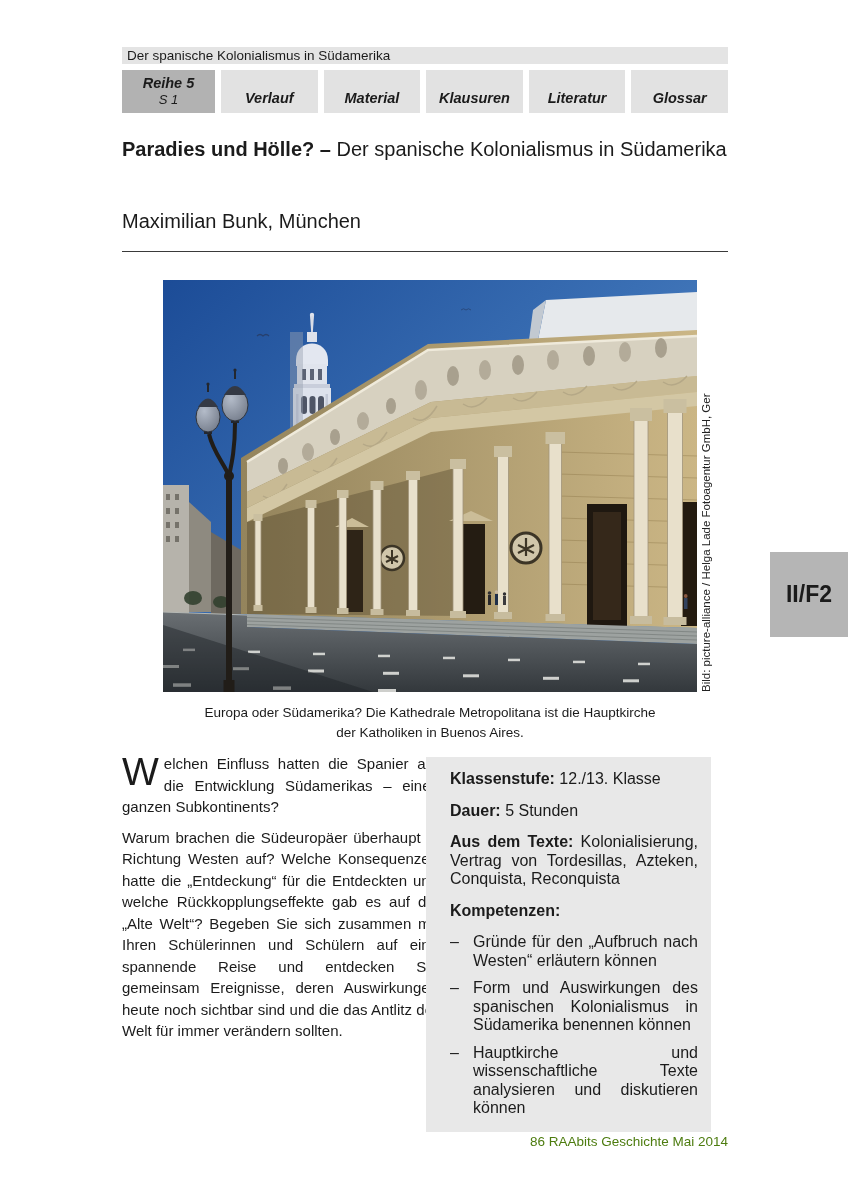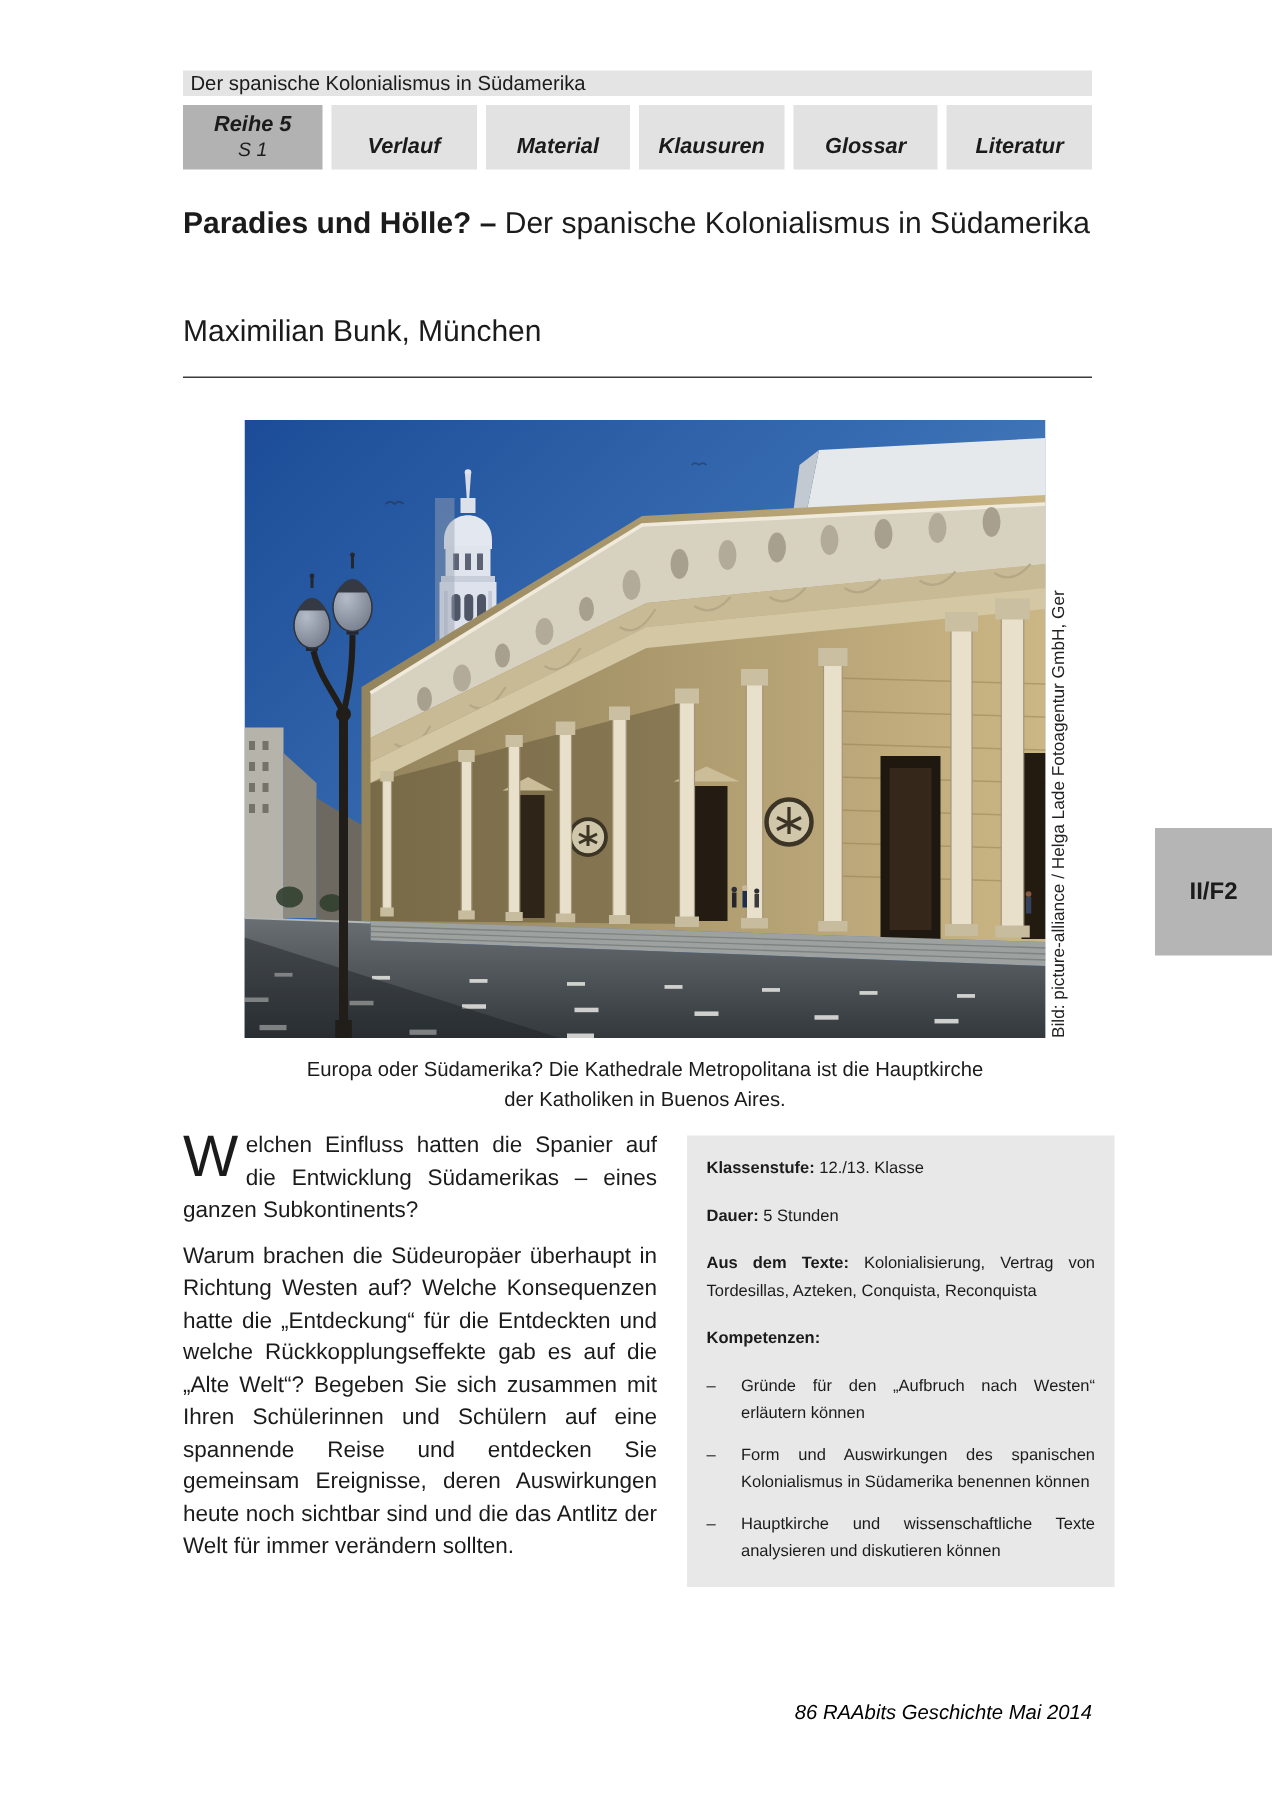--- a/index.html
+++ b/index.html
@@ -29,56 +29,56 @@
   
   .photo{left:163px;top:280px;width:534px;height:412px;}
   .credit{left:700px;top:280px;width:412px;height:15px;font-size:11.5px;color:#222;
           transform:rotate(-90deg) translateX(-412px);transform-origin:0 0;
           white-space:nowrap;}
   .caption{left:163px;top:703px;width:534px;text-align:center;font-size:13.5px;line-height:20px;}
 
   
   .side-tab{left:770px;top:552px;width:78px;height:85px;background:#b5b5b5;
             display:flex;align-items:center;justify-content:center;
-            font-weight:bold;font-size:16px;}
+            font-weight:bold;font-size:23px;}
 
   
   .col-left{left:122px;top:753px;width:316px;font-size:15px;line-height:21.5px;
             text-align:justify;}
   .col-left p{margin:0 0 9px 0;}
   .dropcap{float:left;font-size:39px;line-height:33px;padding:2px 5px 0 0;}
 
-  .infobox{left:458px;top:757px;width:285px;background:#e8e8e8;
-           padding:13px 13px 14px 13px;box-sizing:border-box;
-           font-size:11px;line-height:18.5px;text-align:justify;}
+  .infobox{left:426px;top:757px;width:285px;background:#e8e8e8;
+           padding:13px 13px 14px 24px;box-sizing:border-box;
+           font-size:16px;line-height:18.5px;text-align:justify;}
   .infobox p{margin:0 0 13px 0;}
   .infobox b{font-weight:bold;}
   .infobox .bullet{display:flex;margin:0 0 9px 0;}
   .infobox .bullet:last-child{margin-bottom:0;}
   .infobox .dash{width:23px;flex:0 0 23px;}
   .infobox .btxt{flex:1;}
 
   .footer{left:122px;top:1134px;width:606px;text-align:right;
-          font-style:italic;font-size:13.5px;color:#000000;}
+          font-size:13.5px;color:#4d7c0f;}
 </style>
 </head>
 <body>
 
 <div class="abs header-strip">Der spanische Kolonialismus in Südamerika</div>
 
 <div class="abs tabs">
   <div class="tab-series">
     <div class="l1">Reihe 5</div>
     <div class="l2">S 1</div>
   </div>
   <div class="tab">Verlauf</div>
   <div class="tab">Material</div>
   <div class="tab">Klausuren</div>
+  <div class="tab">Literatur</div>
   <div class="tab">Glossar</div>
-  <div class="tab">Literatur</div>
 </div>
 
 <div class="abs title">
   <span class="bold">Paradies und Hölle? –</span><span> Der spanische Kolonialismus in Südamerika</span>
 </div>
 <div class="abs author">Maximilian Bunk, München</div>
 <div class="abs rule"></div>
 
 <svg class="abs photo" viewBox="0 0 534 412" preserveAspectRatio="none">
   <defs>

